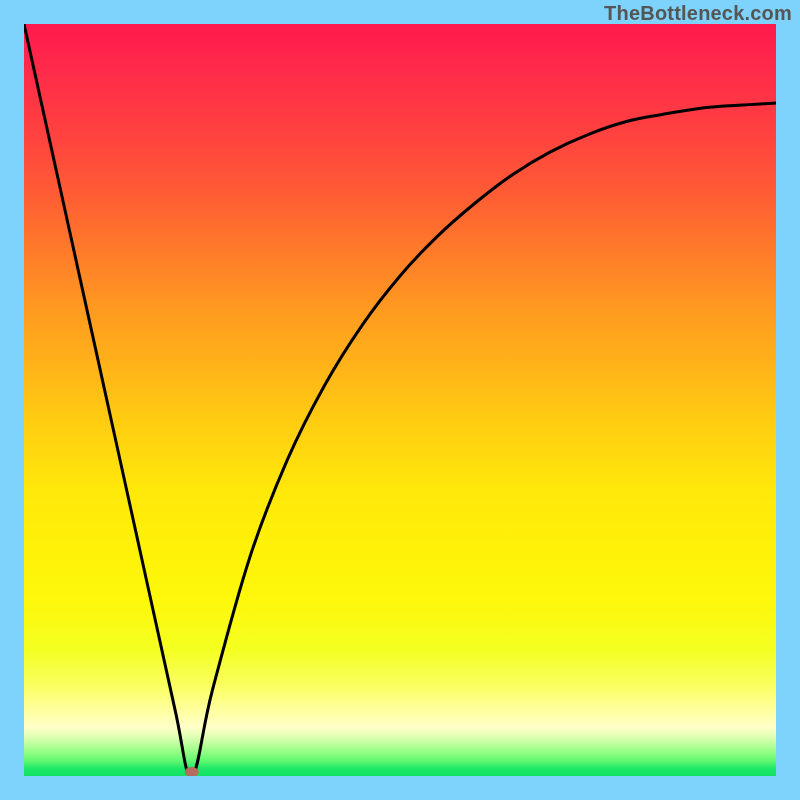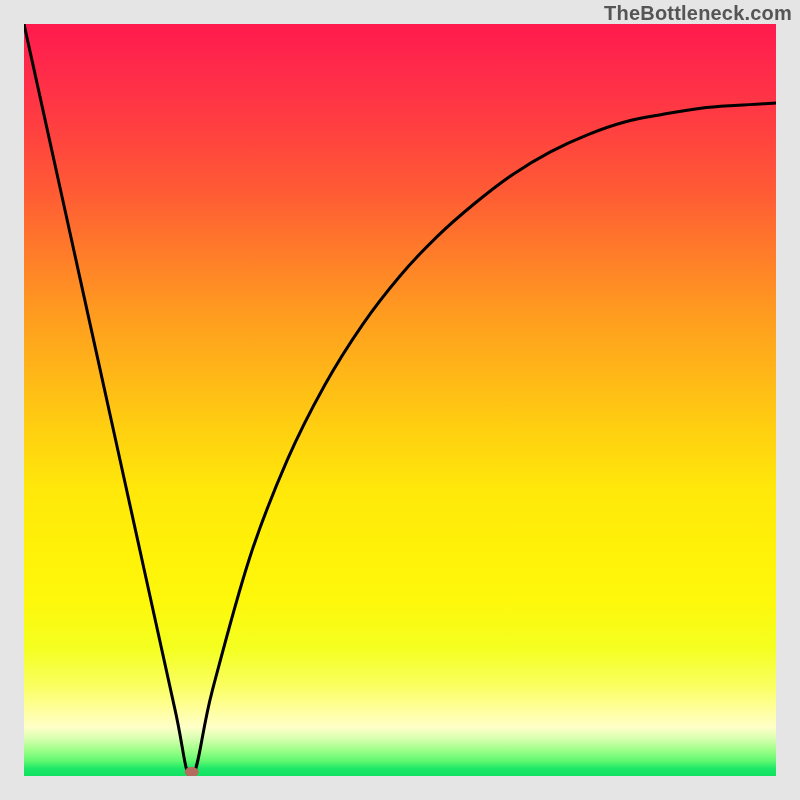--- a/index.html
+++ b/index.html
@@ -7,21 +7,21 @@
     padding: 0;
     width: 800px;
     height: 800px;
     overflow: hidden;
     font-family: Arial, Helvetica, sans-serif;
   }
   .chart-container {
     position: relative;
     width: 800px;
     height: 800px;
-    background: #e5e5e5;
+    background: #7dd3fc;
   }
   .plot-area {
     position: absolute;
     left: 24px;
     top: 24px;
     width: 752px;
     height: 752px;
     background: linear-gradient(
       to bottom,
       #ff1a4d 0%,

